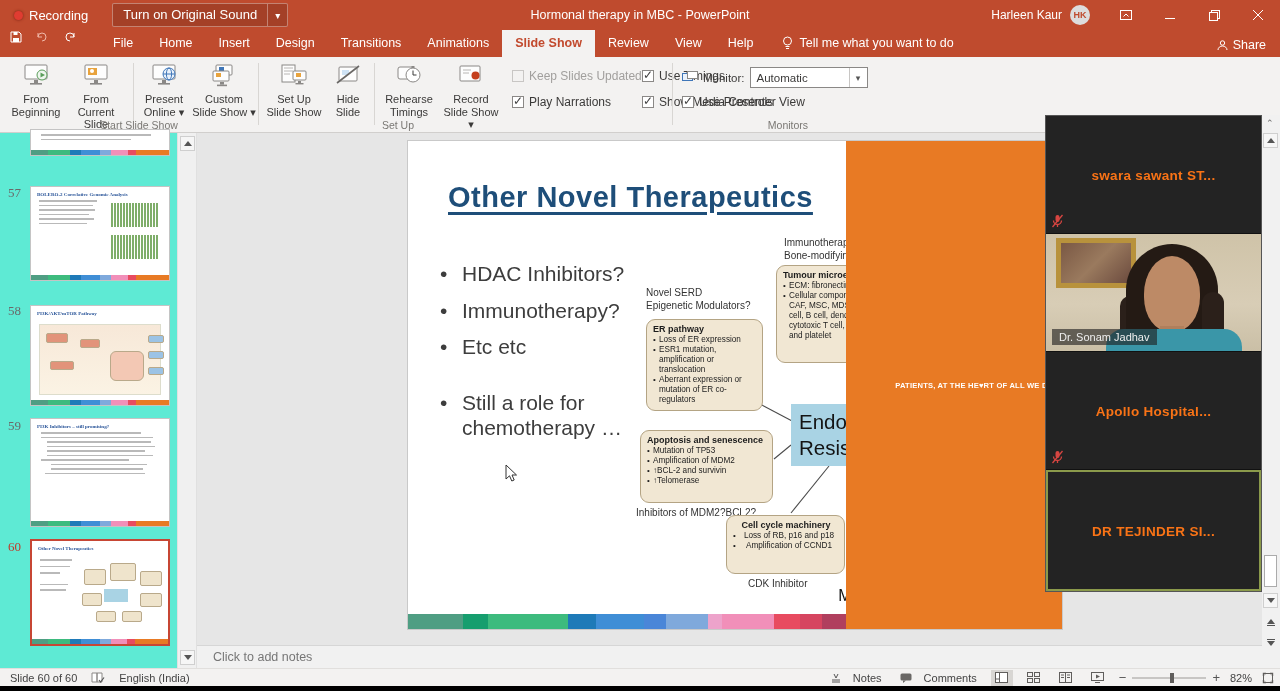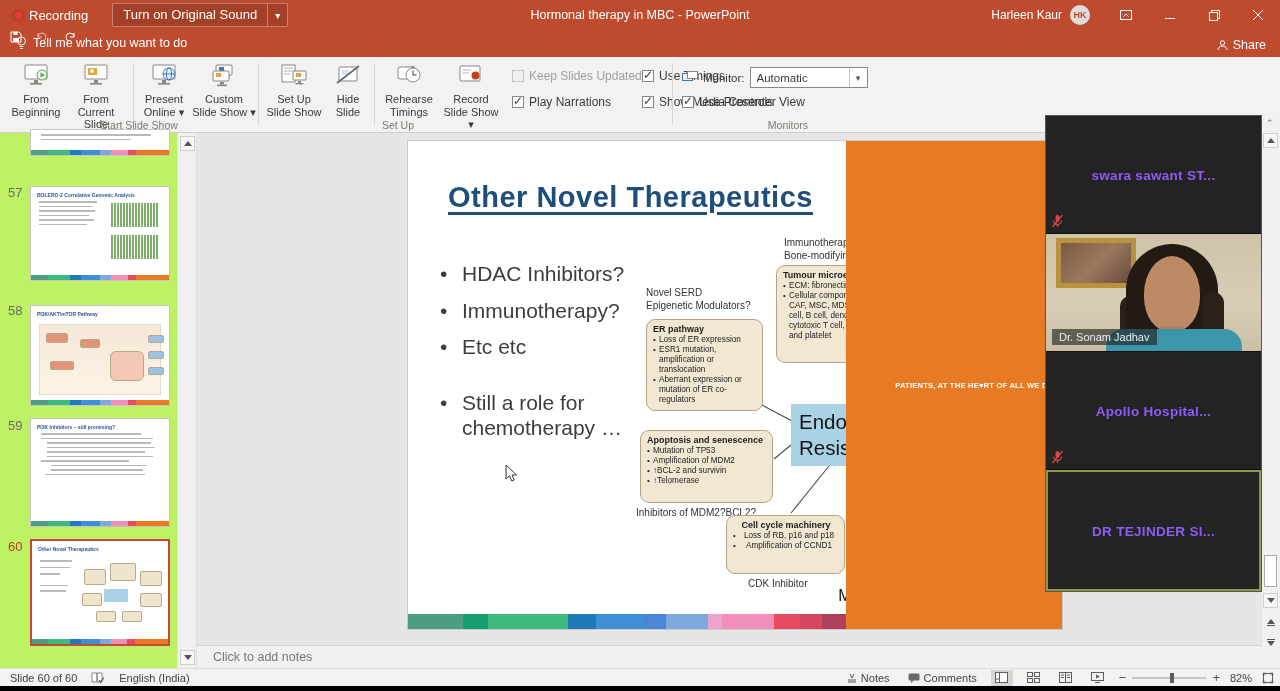--- a/index.html
+++ b/index.html
@@ -45,21 +45,21 @@
   .cbox { width:12px; height:12px; border:1px solid #8a8886; background:#fff; position:relative; flex:none; }
   .cbox.checked::after { content:"✓"; position:absolute; left:0px; top:-3px; font-size:12px; color:#444; }
   .cbox.disabled { border-color:#c8c6c4; background:#f3f2f1; }
   .chk-row.disabled { color:#a19f9d; }
   .mon-row { position:absolute; display:flex; align-items:center; gap:5px; font-size:11.5px; color:#3b3a39; }
   .mon-select { width:118px; height:21px; border:1px solid #8a8886; background:#fff; display:flex; align-items:center; justify-content:space-between; padding-left:6px; font-size:11.5px; }
   .mon-select .dd { width:18px; height:19px; border-left:1px solid #c8c6c4; display:flex; align-items:center; justify-content:center; font-size:9px; color:#555; }
 
   
   .main { position:absolute; left:0; top:133px; width:1280px; height:535px; }
-  .thumbpanel { position:absolute; left:0; top:0; width:178px; height:535px; background:#bef264; border-right:1px solid #e1e1e1; }
+  .thumbpanel { position:absolute; left:0; top:0; width:178px; height:535px; background:#5eead4; border-right:1px solid #e1e1e1;font-family:Liberation Serif, serif; }
   .thumb-item { position:absolute; left:30px; width:140px; background:#fff; border:1px solid #c4c4c4; overflow:hidden; }
   .thumb-item.selected { border:2px solid #c74634; }
   .thumb-num { position:absolute; left:8px; font-size:13px; color:#6a6a6a; }
   .thumb-num.selected { color:#c0392b; }
   .mini-title { font-size:5px; font-weight:bold; color:#2a5599; text-decoration:underline; margin:5px 6px 3px 6px; white-space:nowrap; overflow:hidden; }
   .hline { height:1.5px; background:#b9b9b9; margin:3px 8px 0 10px; }
   .mini-stripe { position:absolute; left:0; right:0; bottom:0; height:5px; background:linear-gradient(90deg,#4f9e83 0 12%,#3dbb7e 12% 28%,#1e7ab8 28% 36%,#3f8ed6 36% 50%,#7fa9dc 50% 58%,#f18fb9 58% 70%,#e84b60 70% 76%,#e87a24 76% 100%); }
   .mini-bar { position:absolute; background:repeating-linear-gradient(90deg,#7fae6a 0 2px,#fff 2px 3px); }
   .mini-box { position:absolute; background:#efe4cc; border:0.5px solid #b9a98a; border-radius:2px; }
   .mini-center { position:absolute; background:#a9d3e4; }
@@ -92,32 +92,32 @@
   .footer-orange span { color:#fff; font-size:7.6px; font-weight:bold; letter-spacing:0.2px; white-space:nowrap; }
   .connectors { position:absolute; left:0; top:0; width:656px; height:490px; }
 
   
   .cursor { position:absolute; left:308px; top:331px; z-index:20; }
 
   
   .statusbar { position:absolute; left:0; top:668px; width:1280px; height:18px; background:#f3f2f1; border-top:1px solid #e1dfdd; display:flex; align-items:center; font-size:11px; color:#444; }
   .sb-left { display:flex; align-items:center; gap:14px; padding-left:10px; }
   .sb-right { position:absolute; right:6px; display:flex; align-items:center; gap:10px; }
-  .sb-btn { display:flex; align-items:center; gap:4px; padding:1px 4px; }
+  .sb-btn { display:flex; align-items:center; gap:12px; padding:1px 4px; }
   .viewicon { width:22px; height:16px; display:flex; align-items:center; justify-content:center; }
   .viewicon.active { background:#d8d6d3; }
   .zoom-slider { display:flex; align-items:center; gap:6px; }
   .ztrack { width:74px; height:2px; background:#c8c6c4; position:relative; }
   .zthumb { position:absolute; left:38px; top:-4px; width:4px; height:10px; background:#605e5c; }
   .blackstrip { position:absolute; left:0; top:686px; width:1280px; height:5px; background:#000; }
 
   
   .vpanel { position:absolute; left:1045px; top:115px; width:217px; height:477px; background:#141414; border:1px solid #555; z-index:60; display:flex; flex-direction:column; }
   .vtile { position:relative; flex:1; background:#232323; border-bottom:1px solid #111; overflow:hidden; }
-  .vtile .vname { position:absolute; left:0; right:0; top:50%; transform:translateY(-50%); text-align:center; color:#8b5cf6; font-size:13.5px; font-weight:bold; letter-spacing:0.3px; }
+  .vtile .vname { position:absolute; left:0; right:0; top:50%; transform:translateY(-50%); text-align:center; color:#f97316; font-size:13.5px; font-weight:bold; letter-spacing:0.3px; }
   .vtile.active-speaker { border:2px solid #8b9a4b; }
   .mutemic { position:absolute; left:5px; bottom:5px; }
   .vtag { position:absolute; left:6px; bottom:6px; background:rgba(30,30,30,0.62); color:#eee; font-size:11px; padding:2px 7px; }
   
   .scene { position:absolute; inset:0; background:linear-gradient(180deg,#cfc3a8 0%,#d8cdb6 60%,#cabfa6 100%); }
   .frame { position:absolute; left:10px; top:4px; width:80px; height:50px; border:5px solid #b8923c; background:linear-gradient(135deg,#7a5844 0%,#9a7a5e 50%,#6b4a3e 100%); }
   .hair { position:absolute; left:80px; top:10px; width:92px; height:120px; border-radius:46px 46px 30px 36px; background:#241a14; }
   .curl-l { position:absolute; left:74px; top:62px; width:20px; height:60px; border-radius:10px; background:#2b201a; }
   .curl-r { position:absolute; left:156px; top:58px; width:22px; height:66px; border-radius:11px; background:#2b201a; }
   .face { position:absolute; left:98px; top:22px; width:56px; height:76px; border-radius:50% 50% 46% 46%; background:#bd8a66; }
@@ -188,20 +188,32 @@
         <path d="M2 6 a4 4 0 1 1 4 4" fill="none" stroke="#f0b8a8"></path>
         <path d="M2 2 v4 h4" fill="none" stroke="#f0b8a8"></path>
       </svg>
     <svg width="12" height="12" viewBox="0 0 12 12">
         <path d="M10 6 a4 4 0 1 0 -4 4" fill="none" stroke="#fff"></path>
         <path d="M10 2 v4 h-4" fill="none" stroke="#fff"></path>
       </svg>
   </div>
 
   <div class="tabrow">
+    <div class="tabs">
+      <span class="tab">File</span>
+      <span class="tab">Home</span>
+      <span class="tab">Insert</span>
+      <span class="tab">Design</span>
+      <span class="tab">Transitions</span>
+      <span class="tab">Animations</span>
+      <span class="tab active">Slide Show</span>
+      <span class="tab">Review</span>
+      <span class="tab">View</span>
+      <span class="tab">Help</span>
+    </div>
     <div class="tellme">
       <svg width="11" height="14" viewBox="0 0 11 14">
           <circle cx="5.5" cy="5" r="4" fill="none" stroke="#fff"></circle>
           <line x1="3.5" y1="10.5" x2="7.5" y2="10.5" stroke="#fff"></line>
           <line x1="4" y1="12.5" x2="7" y2="12.5" stroke="#fff"></line>
         </svg>
       <span>Tell me what you want to do</span>
     </div>
     <div class="share">
       <svg width="11" height="11" viewBox="0 0 11 11">

